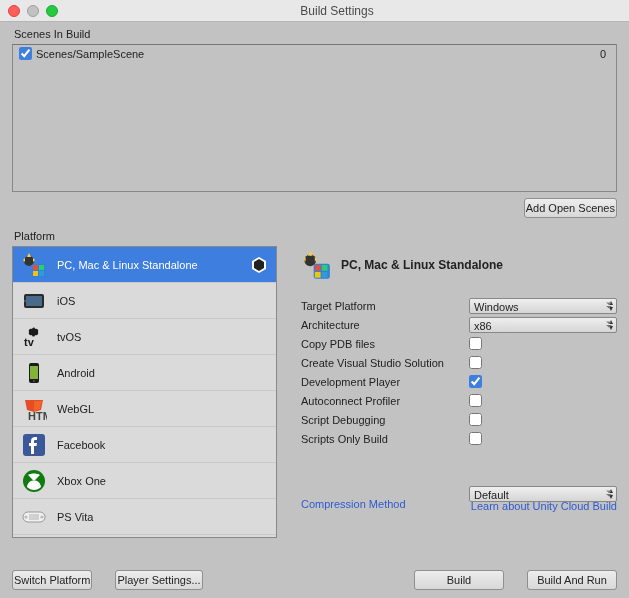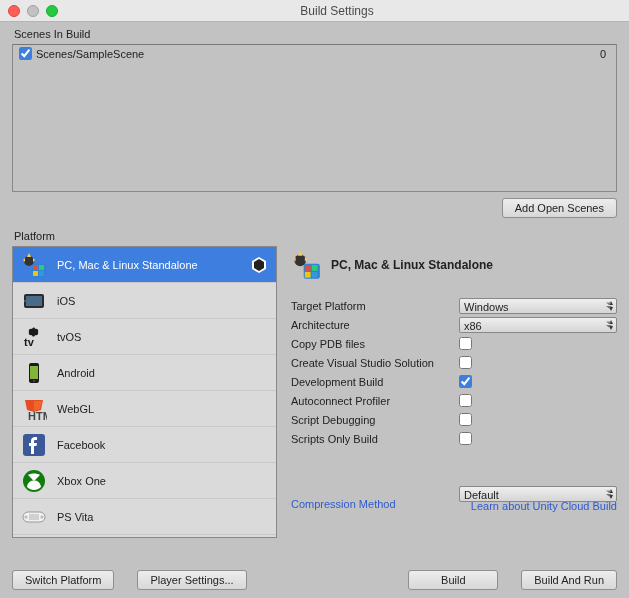--- a/index.html
+++ b/index.html
@@ -11,22 +11,22 @@
 .dot.yellow { background: #c2c2c2; border: 1px solid #a0a0a0; }
 .dot.green { background: #28c940; border: 1px solid #17ac2c; }
 .title { position: absolute; left: 0; right: 0; text-align: center; color: #4a4a4a; font-size: 12px; pointer-events: none; margin-left: 45px; }
 .section-label { font-weight: normal; padding: 6px 14px 4px; color: #222; }
 .scenes-box { margin: 0 12px; height: 148px; background: #c2c2c2; border: 1px solid #888; border-top-color: #777; }
 .scene-row { display: flex; align-items: center; padding: 2px 6px; }
 .scene-row input[type=checkbox] { margin-right: 4px; }
 .scene-name { color: #222; flex: 1; }
 .scene-idx { color: #222; padding-right: 4px; }
 .row-right { display: flex; justify-content: flex-end; padding: 6px 12px; }
-.btn { background: linear-gradient(#ededed,#d8d8d8); border: 1px solid #8f8f8f; border-radius: 3px; padding: 3px 12px; min-width: 70px; color: #222; cursor: pointer; }
-.lower { display: flex; gap: 10px; padding: 0 12px; }
+.btn { background: linear-gradient(#ededed,#d8d8d8); border: 1px solid #8f8f8f; border-radius: 3px; padding: 3px 1px; min-width: 70px; color: #222; cursor: pointer; }
+.lower { display: flex; gap: 20px; padding: 0 12px; }
 .platform-list { width: 265px; height: 292px; background: #dadada; border: 1px solid #888; display: flex; flex-direction: column; overflow: hidden; }
 .plat { display: flex; align-items: center; height: 36px; padding: 0 8px; gap: 10px; border-bottom: 1px solid #c9c9c9; }
 .plat.sel { background: #3e7ede; color: #fff; }
 .plat:not(.sel) { background: #dadada; color: #222; }
 .plat-icon { width: 26px; height: 26px; display: flex; align-items: center; justify-content: center; flex-shrink: 0; }
 .plat-label { flex: 1; }
 .current-ind { width: 18px; height: 18px; }
 .details { flex: 1; padding: 4px 0 0 4px; position: relative; }
 .det-head { display: flex; align-items: center; gap: 10px; margin-bottom: 16px; }
 .det-head-icon { width: 30px; height: 30px; }
@@ -193,21 +193,21 @@
     </div>
     <div class="field-row">
       <span class="field-label">Copy PDB files</span>
       <input type="checkbox" class="chk" style="">
     </div>
     <div class="field-row">
       <span class="field-label">Create Visual Studio Solution</span>
       <input type="checkbox" class="chk" style="">
     </div>
     <div class="field-row">
-      <span class="field-label">Development Build</span>
+      <span class="field-label">Development Player</span>
       <input type="checkbox" class="chk" checked="" style="">
     </div>
     <div class="field-row">
       <span class="field-label">Autoconnect Profiler</span>
       <input type="checkbox" class="chk" style="">
     </div>
     <div class="field-row">
       <span class="field-label">Script Debugging</span>
       <input type="checkbox" class="chk" style="">
     </div>

